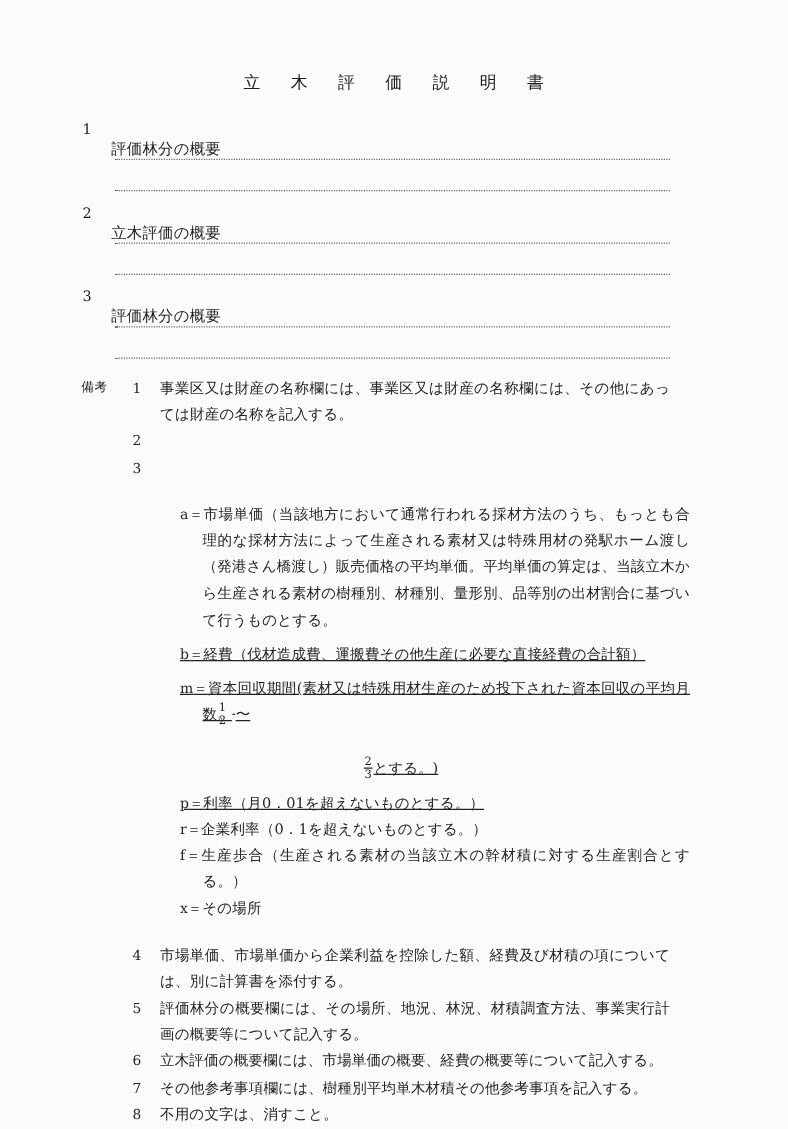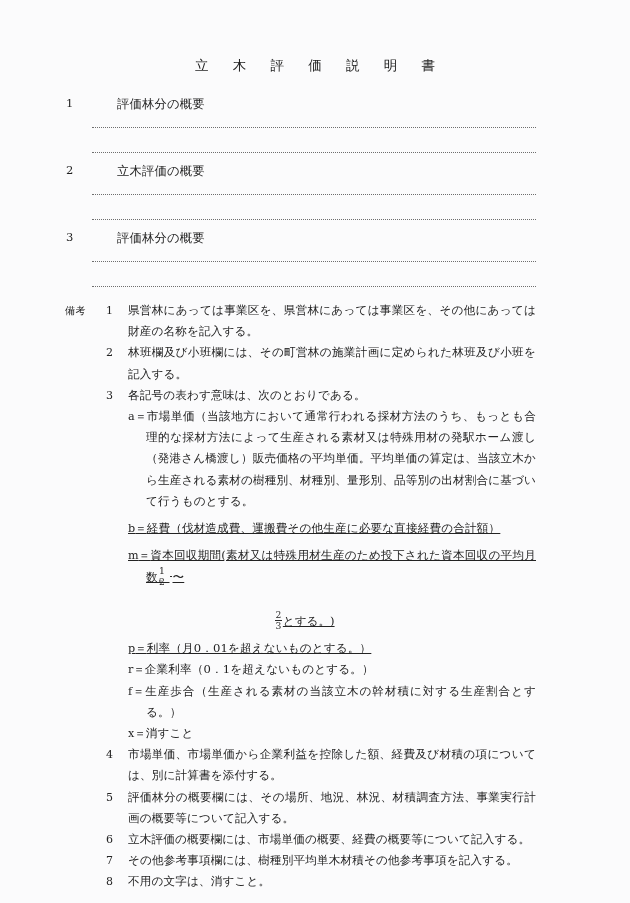--- a/index.html
+++ b/index.html
@@ -59,23 +59,22 @@
   .sec-num {
     position: absolute;
     left: 66px;
     top: 0;
     font-family: "DejaVu Serif", "Liberation Serif", serif;
     font-size: 11.5px;
   }
   .sec-label {
     position: absolute;
     left: 89px;
-    top: 0;
+    top: 15px;
     letter-spacing: 0.2px;
-    margin-left: 28px;
   }
 
   .dot-rule {
     position: absolute;
     left: 92px;
     width: 444px;
     height: 1px;
     border-bottom: 1px dotted #6e6e6e;
   }
   .dot-a { top: 30px; }
@@ -122,21 +121,21 @@
     display: block;
     width: 408px;
     text-align: justify;
     text-justify: inter-character;
     letter-spacing: 0.15px;
     word-break: break-all;
   }
 
   
   .sym-list {
-    margin: 0;
+    margin: 16px;
     padding: 0;
     list-style: none;
   }
   .sym-item {
     position: relative;
     padding-left: 0;
     margin-left: 128px;
     width: 408px;
   }
   .sym-body {
@@ -217,31 +216,29 @@
     <div class="dot-rule dot-b"></div>
   </div>
 
   <div class="notes">
     <span class="notes-label">備考</span>
 
     <ul class="note-list">
 
       <li class="note-item">
         <span class="note-num">1</span>
-        <span class="note-text">県営林にあっては事業区を、県営林にあっては事業区を、その他にあっては財産の名称を記入する。</span>
+        <span class="note-text">事業区又は財産の名称欄には、事業区又は財産の名称欄には、その他にあっては財産の名称を記入する。</span>
       </li>
 
       <li class="note-item">
         <span class="note-num">2</span>
-        <span class="note-text">林班欄及び小班欄には、その町営林の施業計画に定められた林班及び小班を記入する。</span>
       </li>
 
       <li class="note-item">
         <span class="note-num">3</span>
-        <span class="note-text">各記号の表わす意味は、次のとおりである。</span>
       </li>
 
       <ul class="sym-list">
 
         <li class="sym-item">
           <span class="sym-body"><span class="sym-key">a</span><span class="sym-key">＝</span><span>市場単価（当該地方において通常行われる採材方法のうち、もっとも合理的な採材方法によって生産される素材又は特殊用材の発駅ホーム渡し（発港さん橋渡し）販売価格の平均単価。平均単価の算定は、当該立木から生産される素材の樹種別、材種別、量形別、品等別の出材割合に基づいて行うものとする。</span></span>
         </li>
 
         <li class="sym-item sym-spaced">
           <span class="sym-body"><span class="sym-key">b</span><span class="sym-key">＝</span><span>経費（伐材造成費、運搬費その他生産に必要な直接経費の合計額）</span></span>
@@ -258,21 +255,21 @@
 
         <li class="sym-item">
           <span class="sym-body"><span class="sym-key">r</span><span class="sym-key">＝</span><span>企業利率（0．1を超えないものとする。）</span></span>
         </li>
 
         <li class="sym-item">
           <span class="sym-body"><span class="sym-key">f</span><span class="sym-key">＝</span><span>生産歩合（生産される素材の当該立木の幹材積に対する生産割合とする。）</span></span>
         </li>
 
         <li class="sym-item">
-          <span class="sym-body"><span class="sym-key">x</span><span class="sym-key">＝</span><span>消すこと</span></span>
+          <span class="sym-body"><span class="sym-key">x</span><span class="sym-key">＝</span><span>その場所</span></span>
         </li>
 
       </ul>
 
       <li class="note-item">
         <span class="note-num">4</span>
         <span class="note-text">市場単価、市場単価から企業利益を控除した額、経費及び材積の項については、別に計算書を添付する。</span>
       </li>
 
       <li class="note-item">

